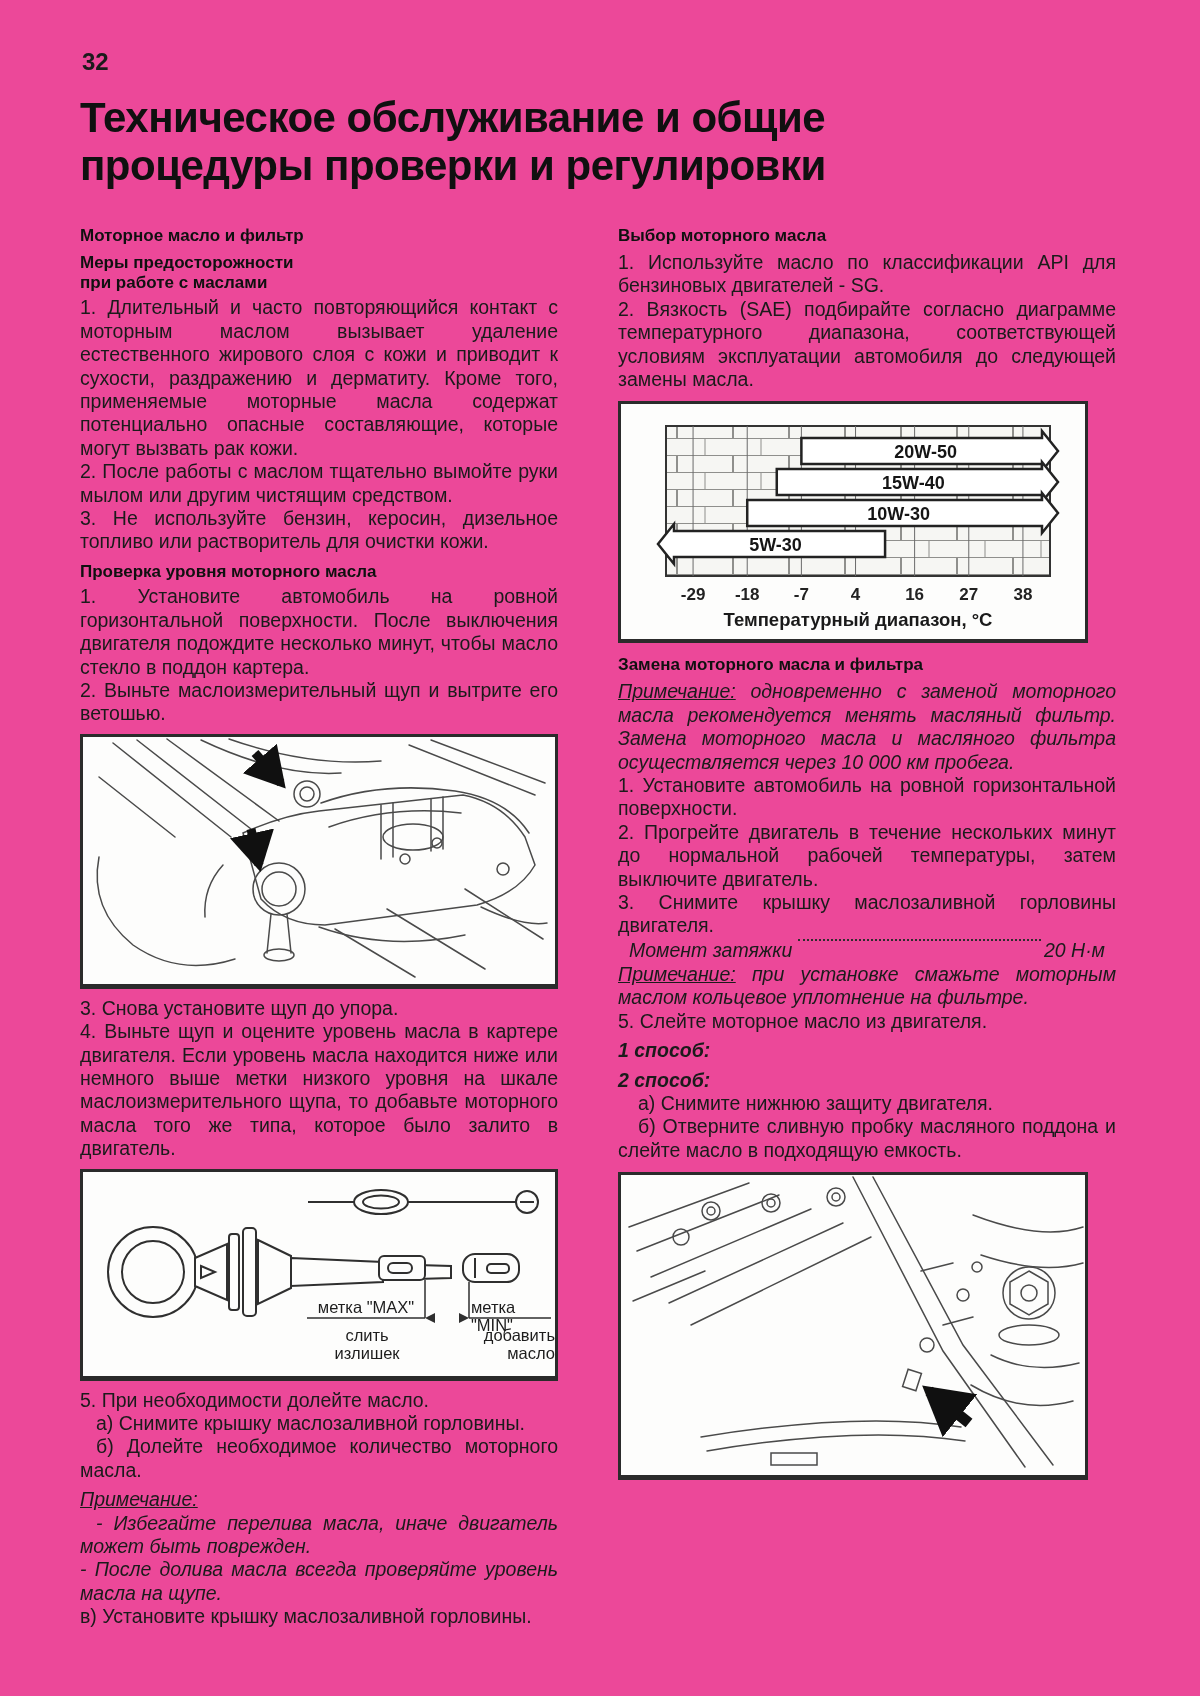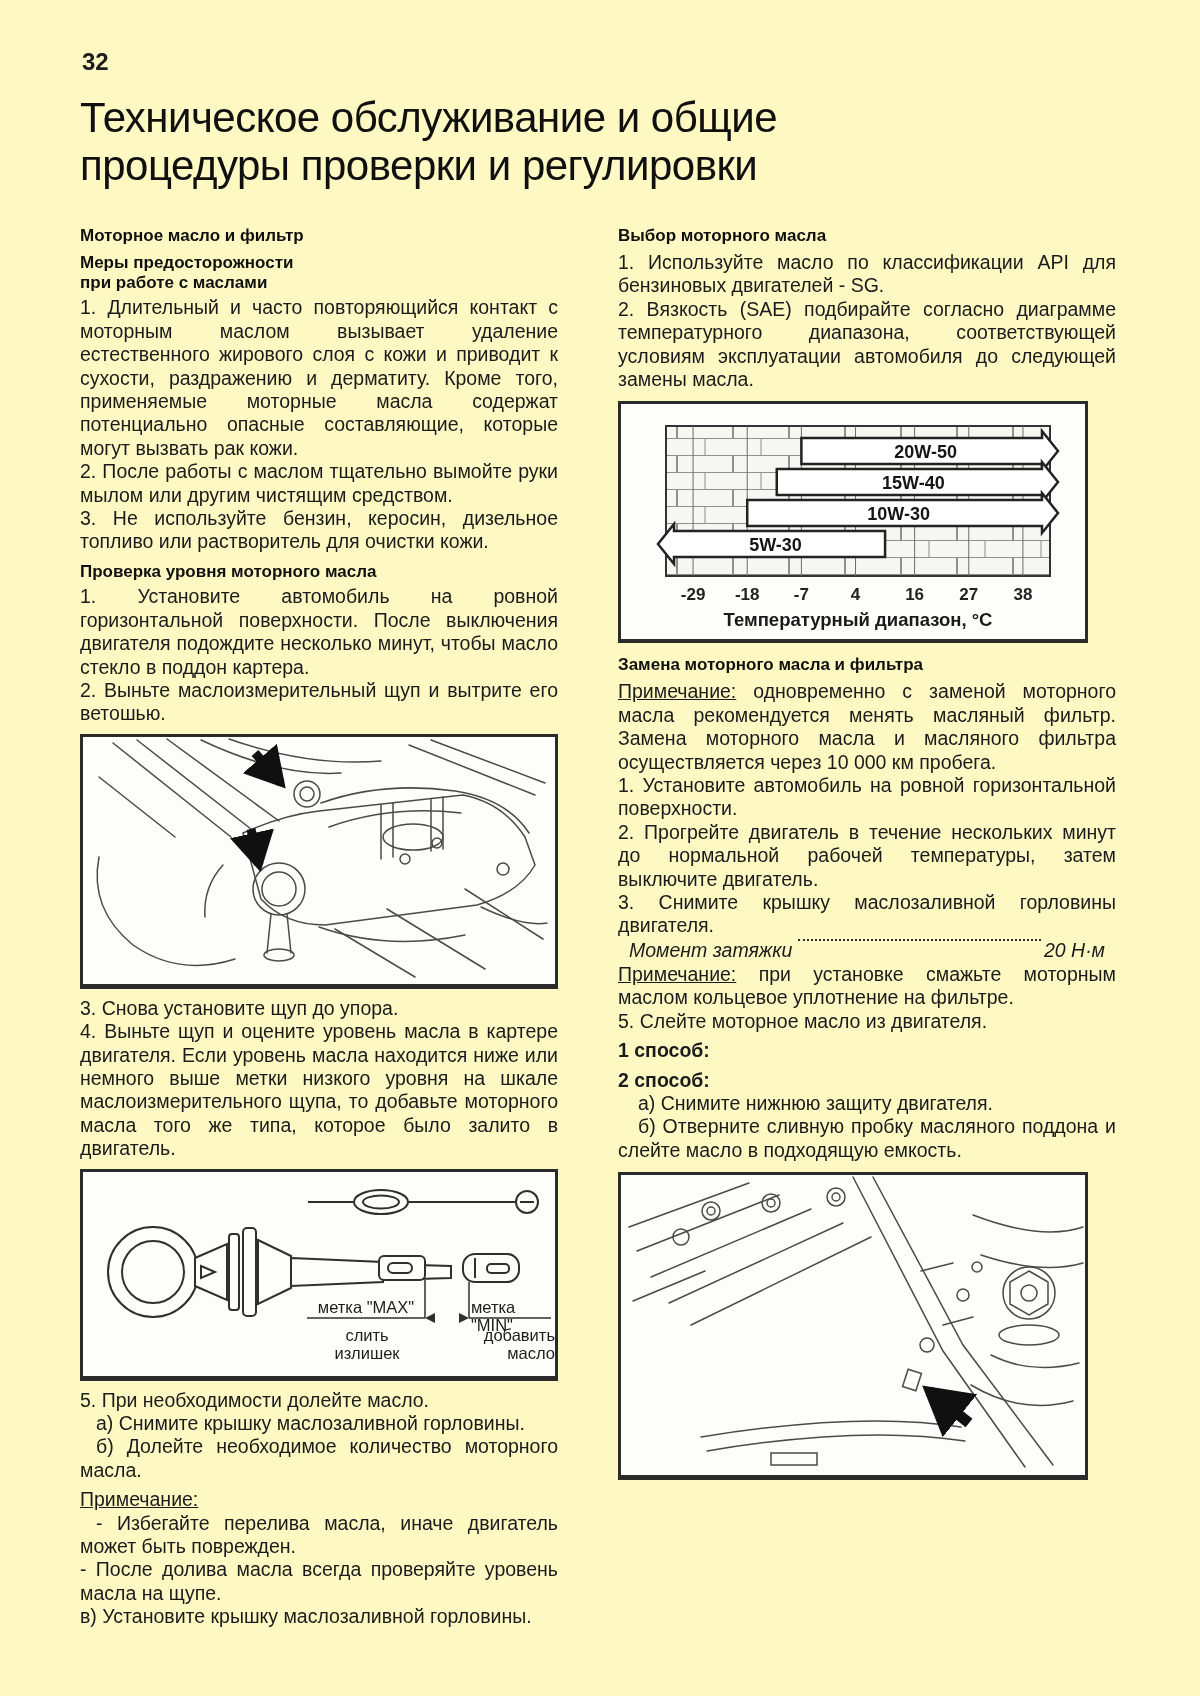--- a/index.html
+++ b/index.html
@@ -1,34 +1,34 @@
 <!DOCTYPE html>
 <html><head>
 <meta charset="utf-8">
 <style>
   html,body{margin:0;padding:0;background:#e8e8e6;}
   .page{
     position:relative;width:1200px;height:1696px;margin:0 auto;
-    background:#fef9c3;color:#1b1b1b;
+    background:#ec4899;color:#1b1b1b;
     font-family:"Liberation Sans",sans-serif;overflow:hidden;
   }
   .page-number{position:absolute;top:48px;left:82px;font-size:24px;font-weight:bold;}
   .title{position:absolute;top:94px;left:80px;width:1060px;margin:0;
-    font-size:42px;line-height:1.15;font-weight:normal;color:#101010;letter-spacing:-0.5px;}
+    font-size:42px;line-height:1.15;font-weight:bold;color:#101010;letter-spacing:-0.5px;}
   .col{position:absolute;top:222px;font-size:19.5px;line-height:1.2;}
   .col-left{left:80px;width:478px;}
   .col-right{left:618px;width:498px;}
   h2{font-size:17px;line-height:1.12;margin:4px 0 6px;color:#101010;}
   h3{font-size:17px;line-height:1.16;margin:8px 0 4px;color:#101010;}
   p{margin:0;text-align:justify;}
   .sub{ text-indent:16px; }
   .sub-r{ text-indent:20px; }
   .indent{margin-left:20px;}
-  .it{}
-  .bold-it{font-weight:bold;}
+  .it{font-style:italic;}
+  .bold-it{font-weight:bold;font-style:italic;}
   .u{text-decoration:underline;}
   .mt{margin-top:6px;}
   .figure{border:3px solid #2b2b2b;border-bottom-width:5px;background:#fdfdfc;
     position:relative;box-sizing:border-box;margin:8px 0 8px;}
   .fig-engine-top{height:255px;}
   .fig-dipstick{height:212px;}
   .fig-underside{height:308px;width:470px;margin-top:10px;}
   .chart-frame{height:242px;width:470px;border-bottom-width:4px;margin:10px 0 12px;}
   .figsvg{display:block;width:100%;height:100%;}
   .dip-label{position:absolute;font-size:16.5px;line-height:1.12;color:#1d1d1d;text-align:center;}

